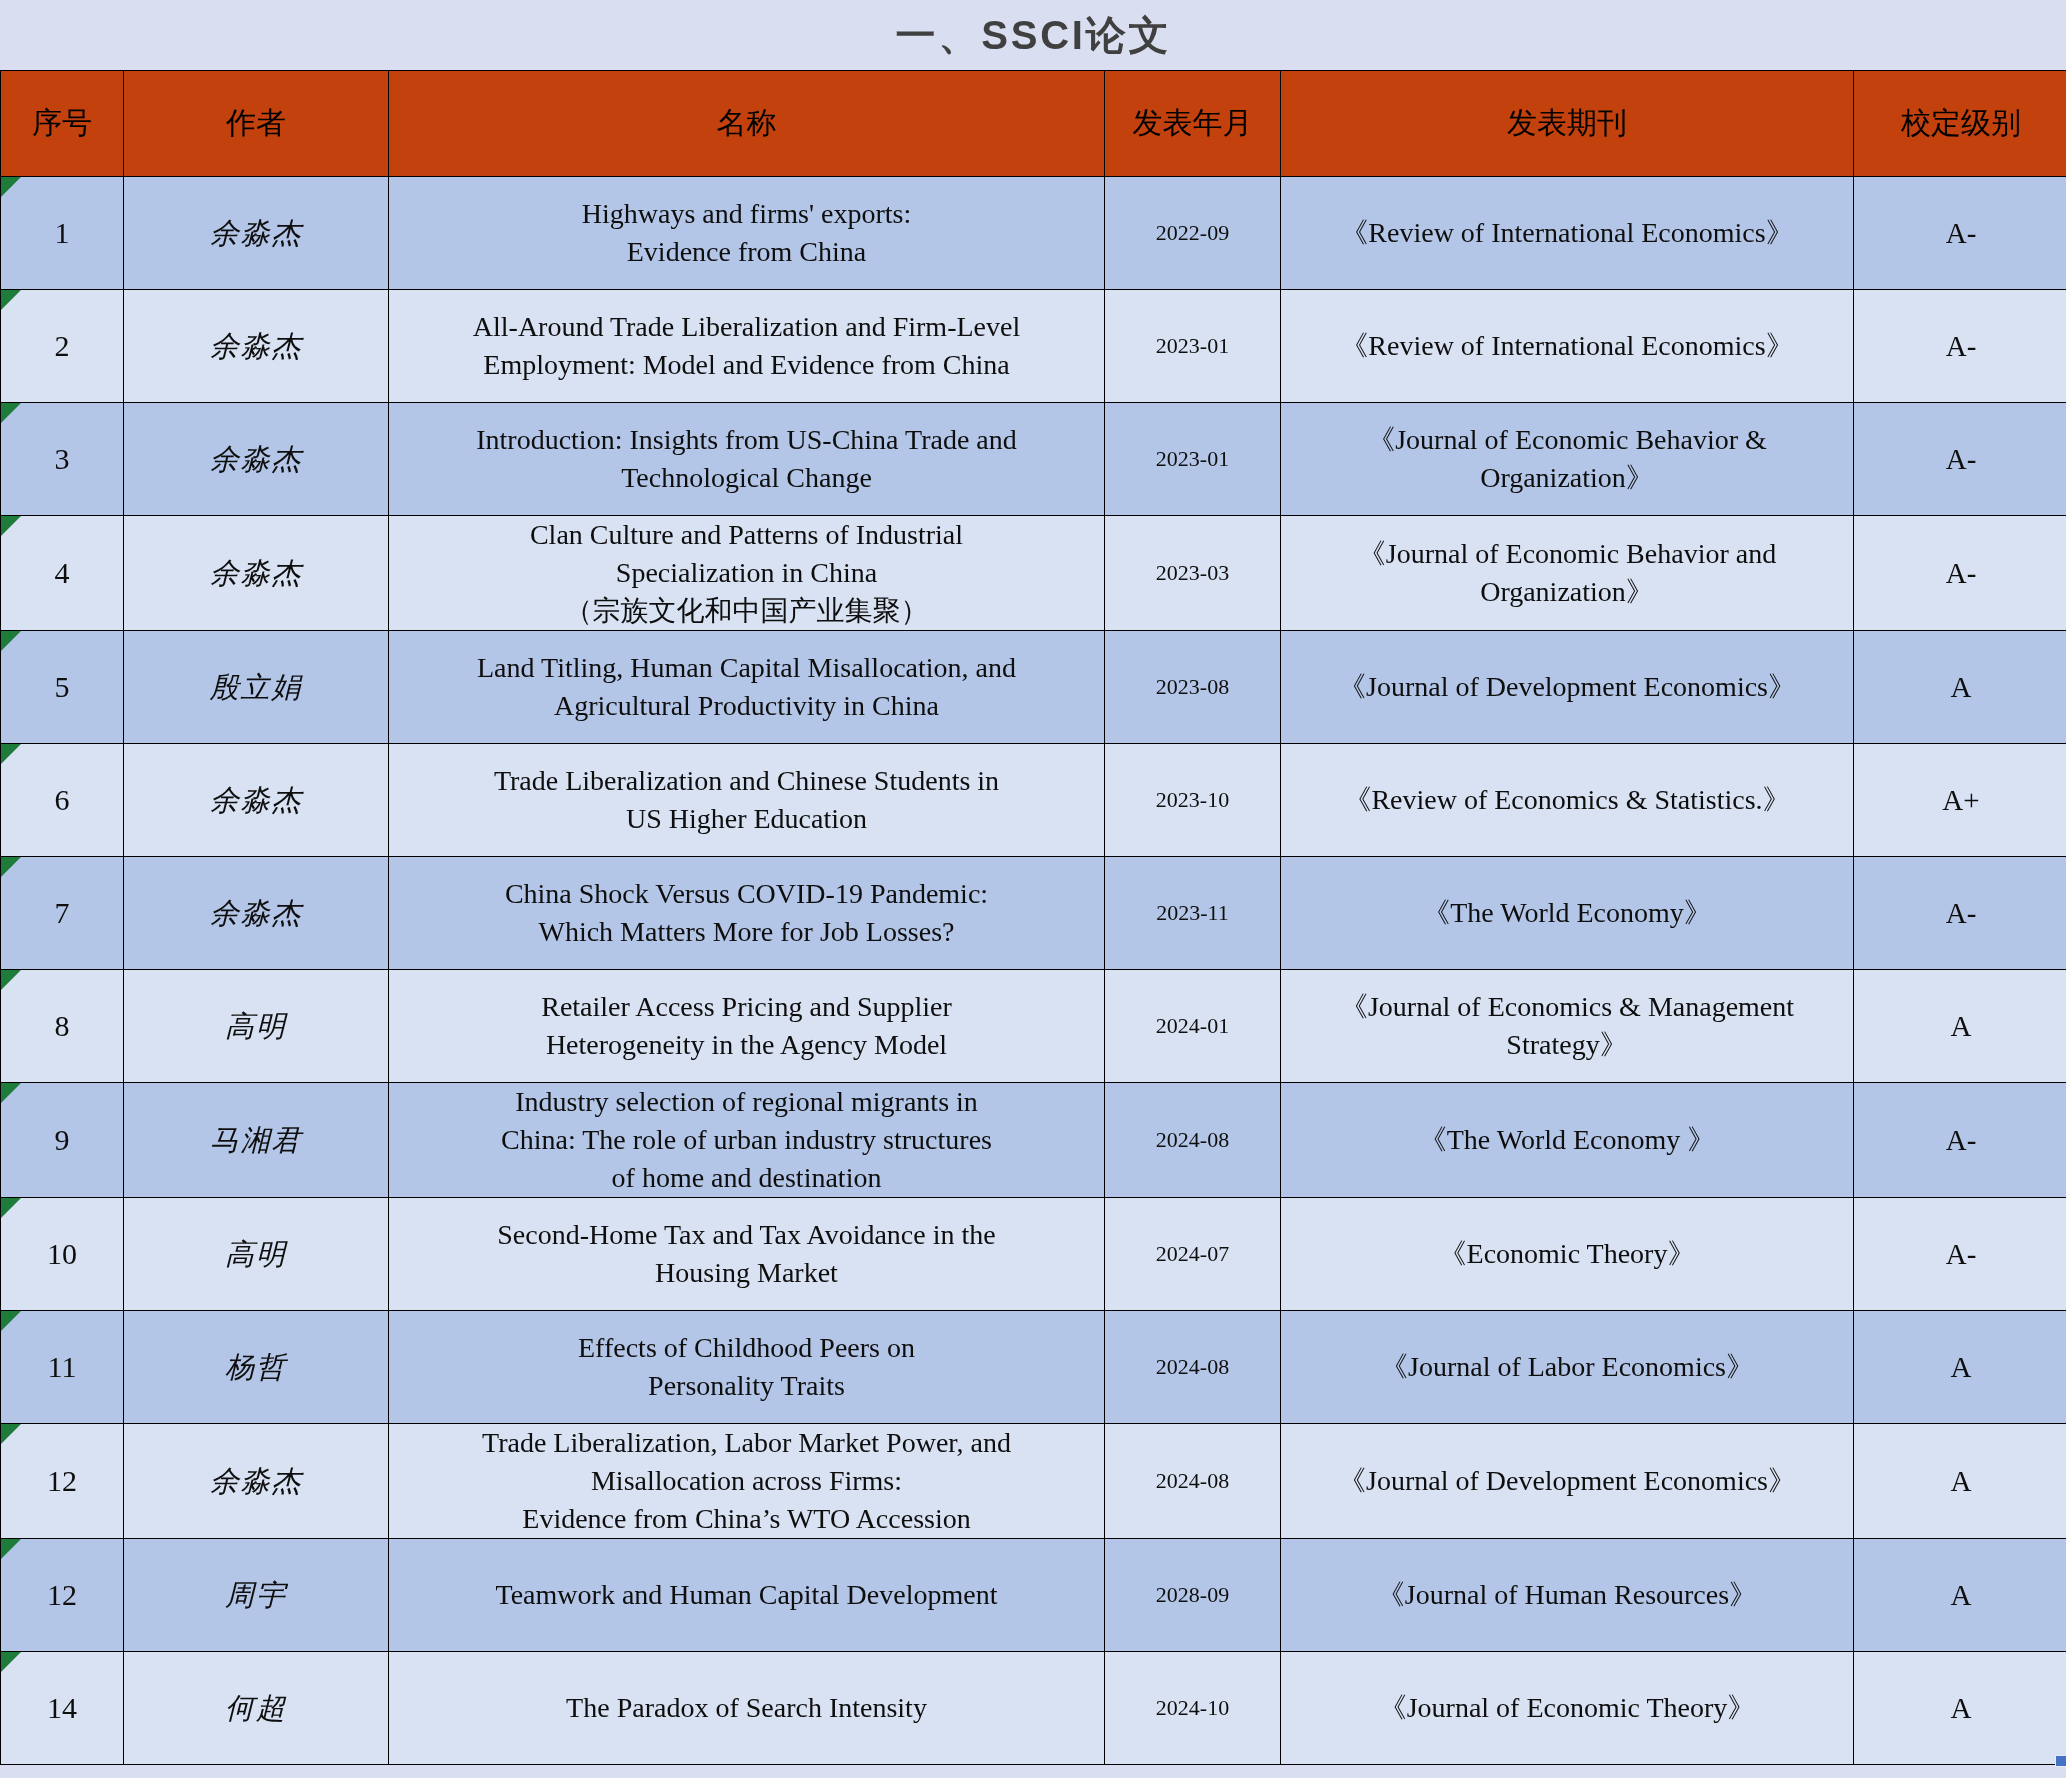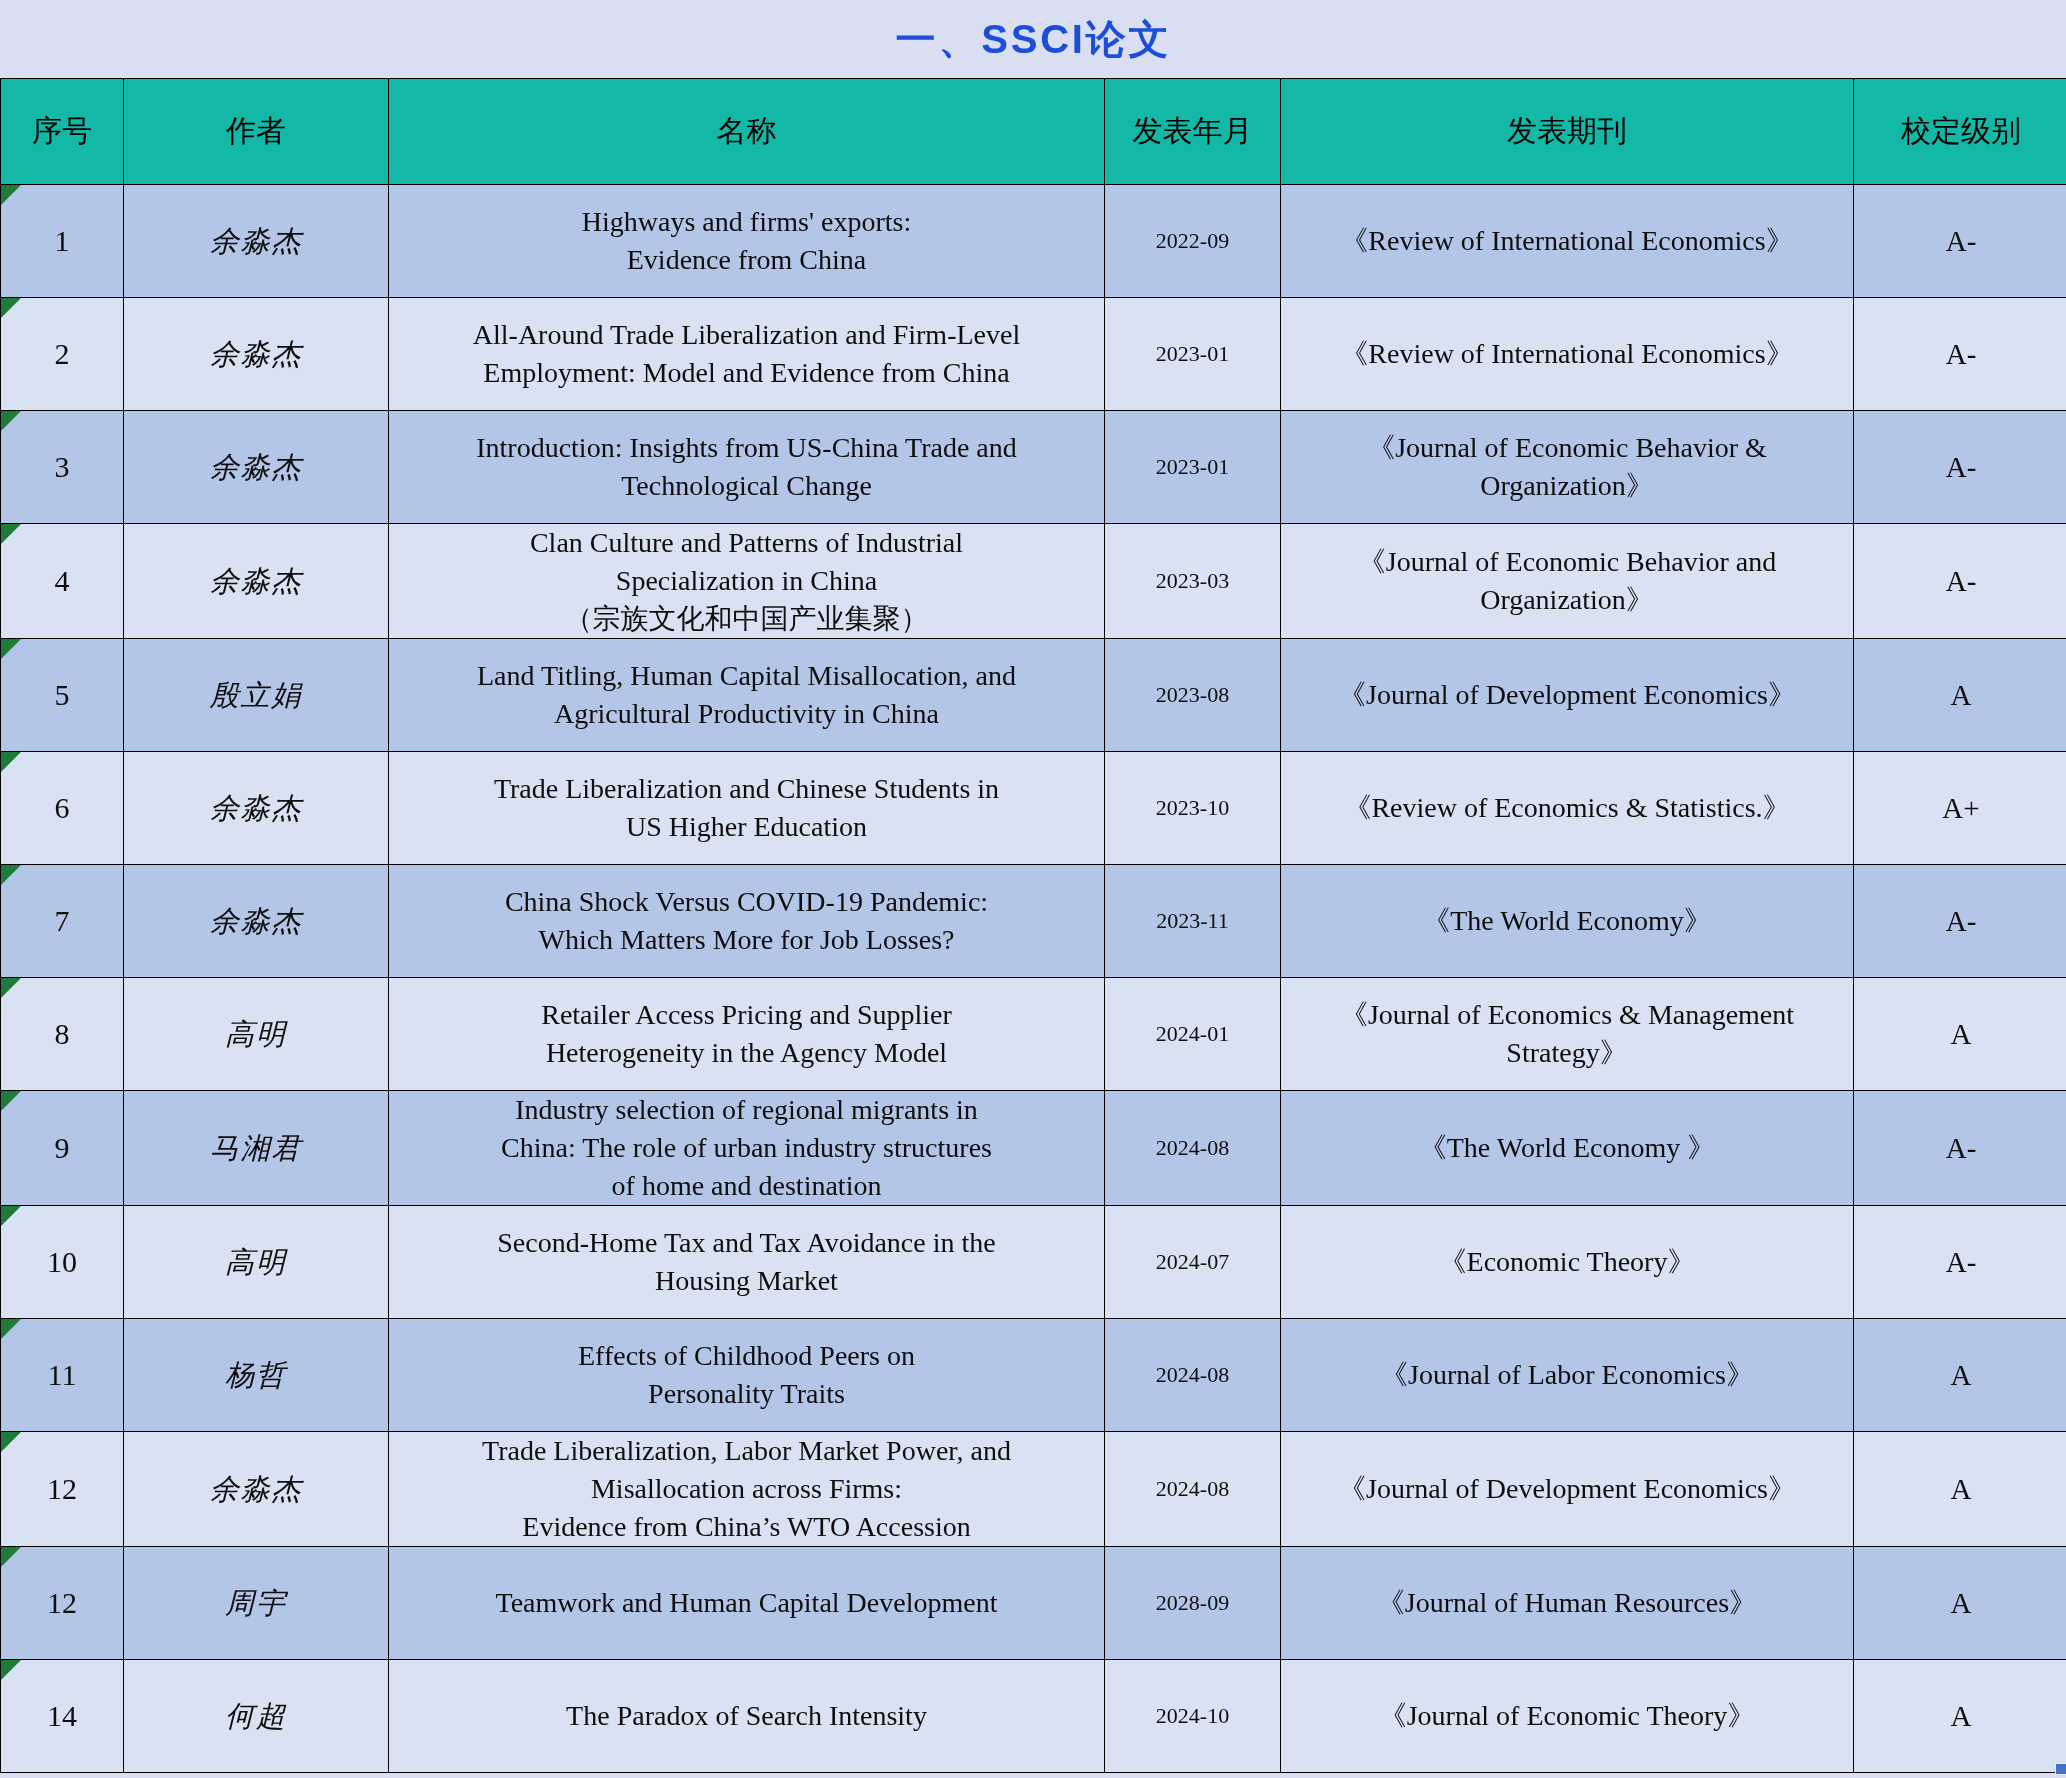--- a/index.html
+++ b/index.html
@@ -4,44 +4,44 @@
 <style>
   html, body { margin: 0; padding: 0; }
   body {
     width: 2067px; height: 1779px;
     background: #d9dff0;
     font-family: "Liberation Serif", "DejaVu Serif", serif;
     color: #0e0e0e;
     overflow: hidden;
   }
   .page-title {
-    height: 78px;
+    height: 70px;
     display: flex; align-items: center; justify-content: center;
     font-family: "Liberation Sans", "DejaVu Sans", sans-serif;
     font-weight: bold;
     font-size: 40px;
     letter-spacing: 2.8px;
-    color: #1d4ed8;
+    color: #404040;
   }
   table.sheet {
     border-collapse: collapse;
     table-layout: fixed;
     width: 2067px;
   }
   table.sheet th, table.sheet td {
     border: 1.9px solid #000;
     text-align: center;
     vertical-align: middle;
     overflow: hidden;
     position: relative;
     padding: 0 5.6px;
   }
   thead tr { height: 106px; }
   thead th {
-    background: #14b8a6;
+    background: #c2410c;
     font-weight: normal;
     font-size: 30px;
     color: #000;
   }
   tbody tr { height: 113px; }
   tbody tr.row-odd  td { background: #b4c6e7; }
   tbody tr.row-even td { background: #d9e2f3; }
   td { font-size: 28px; line-height: 38px; }
   td .wrap { white-space: pre-line; }
   td.c-index  { font-size: 30px; }

